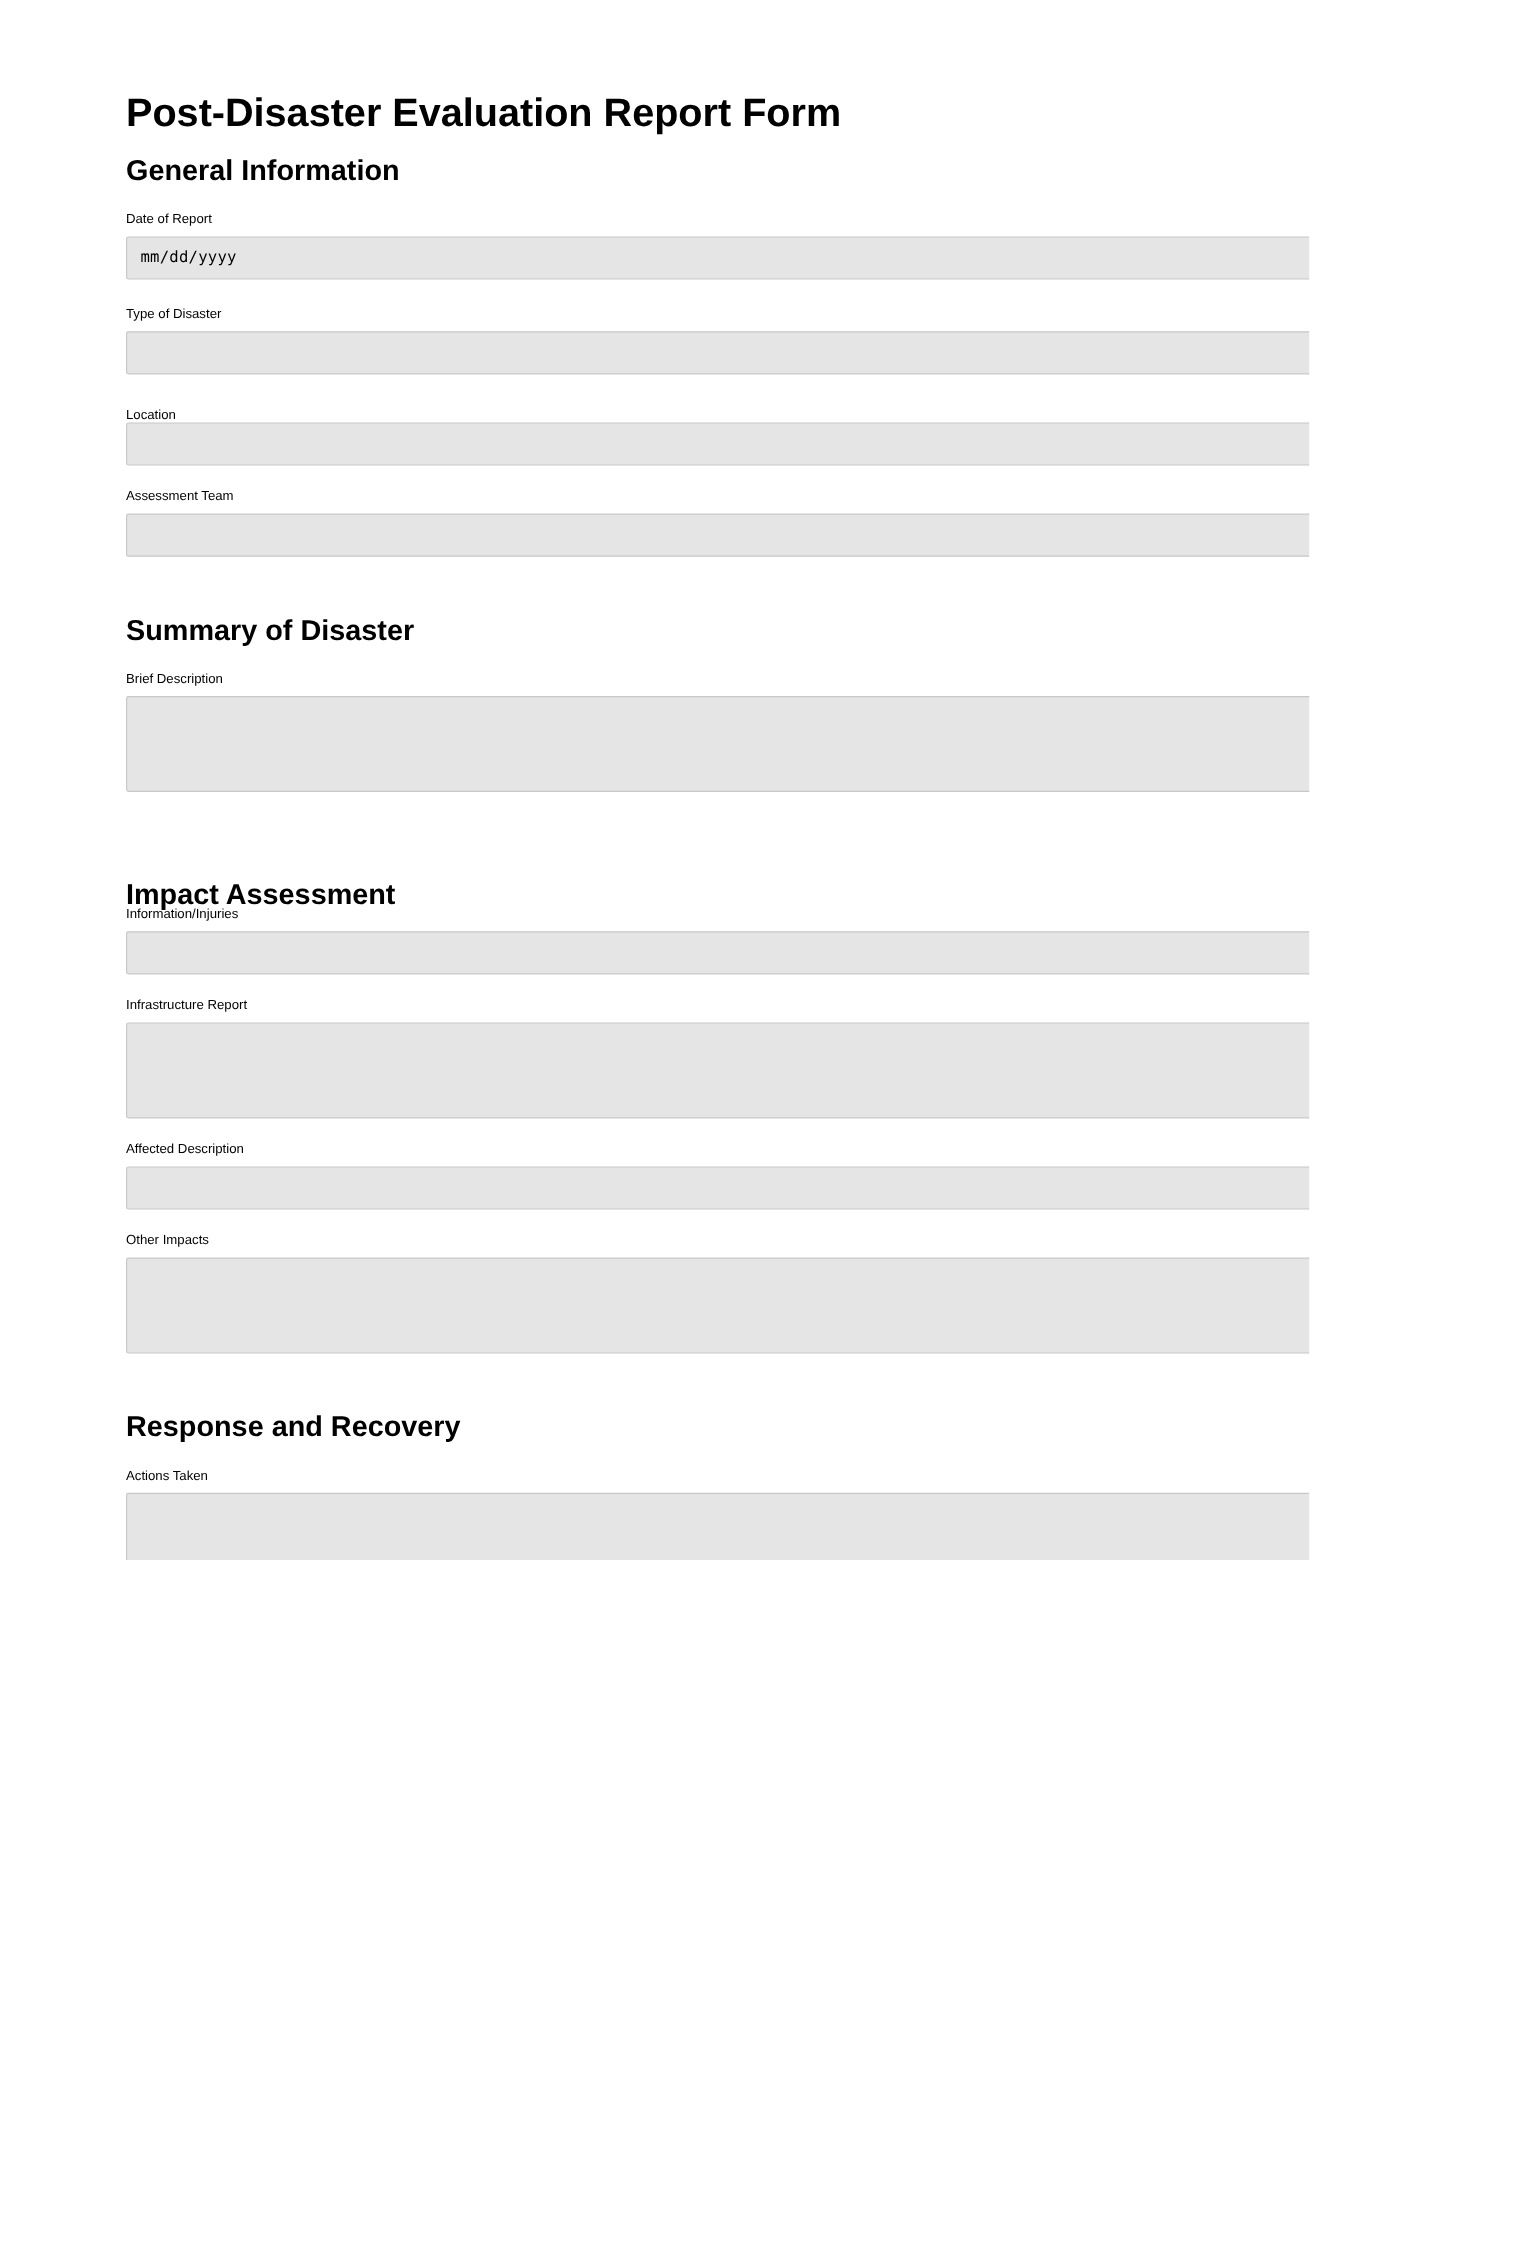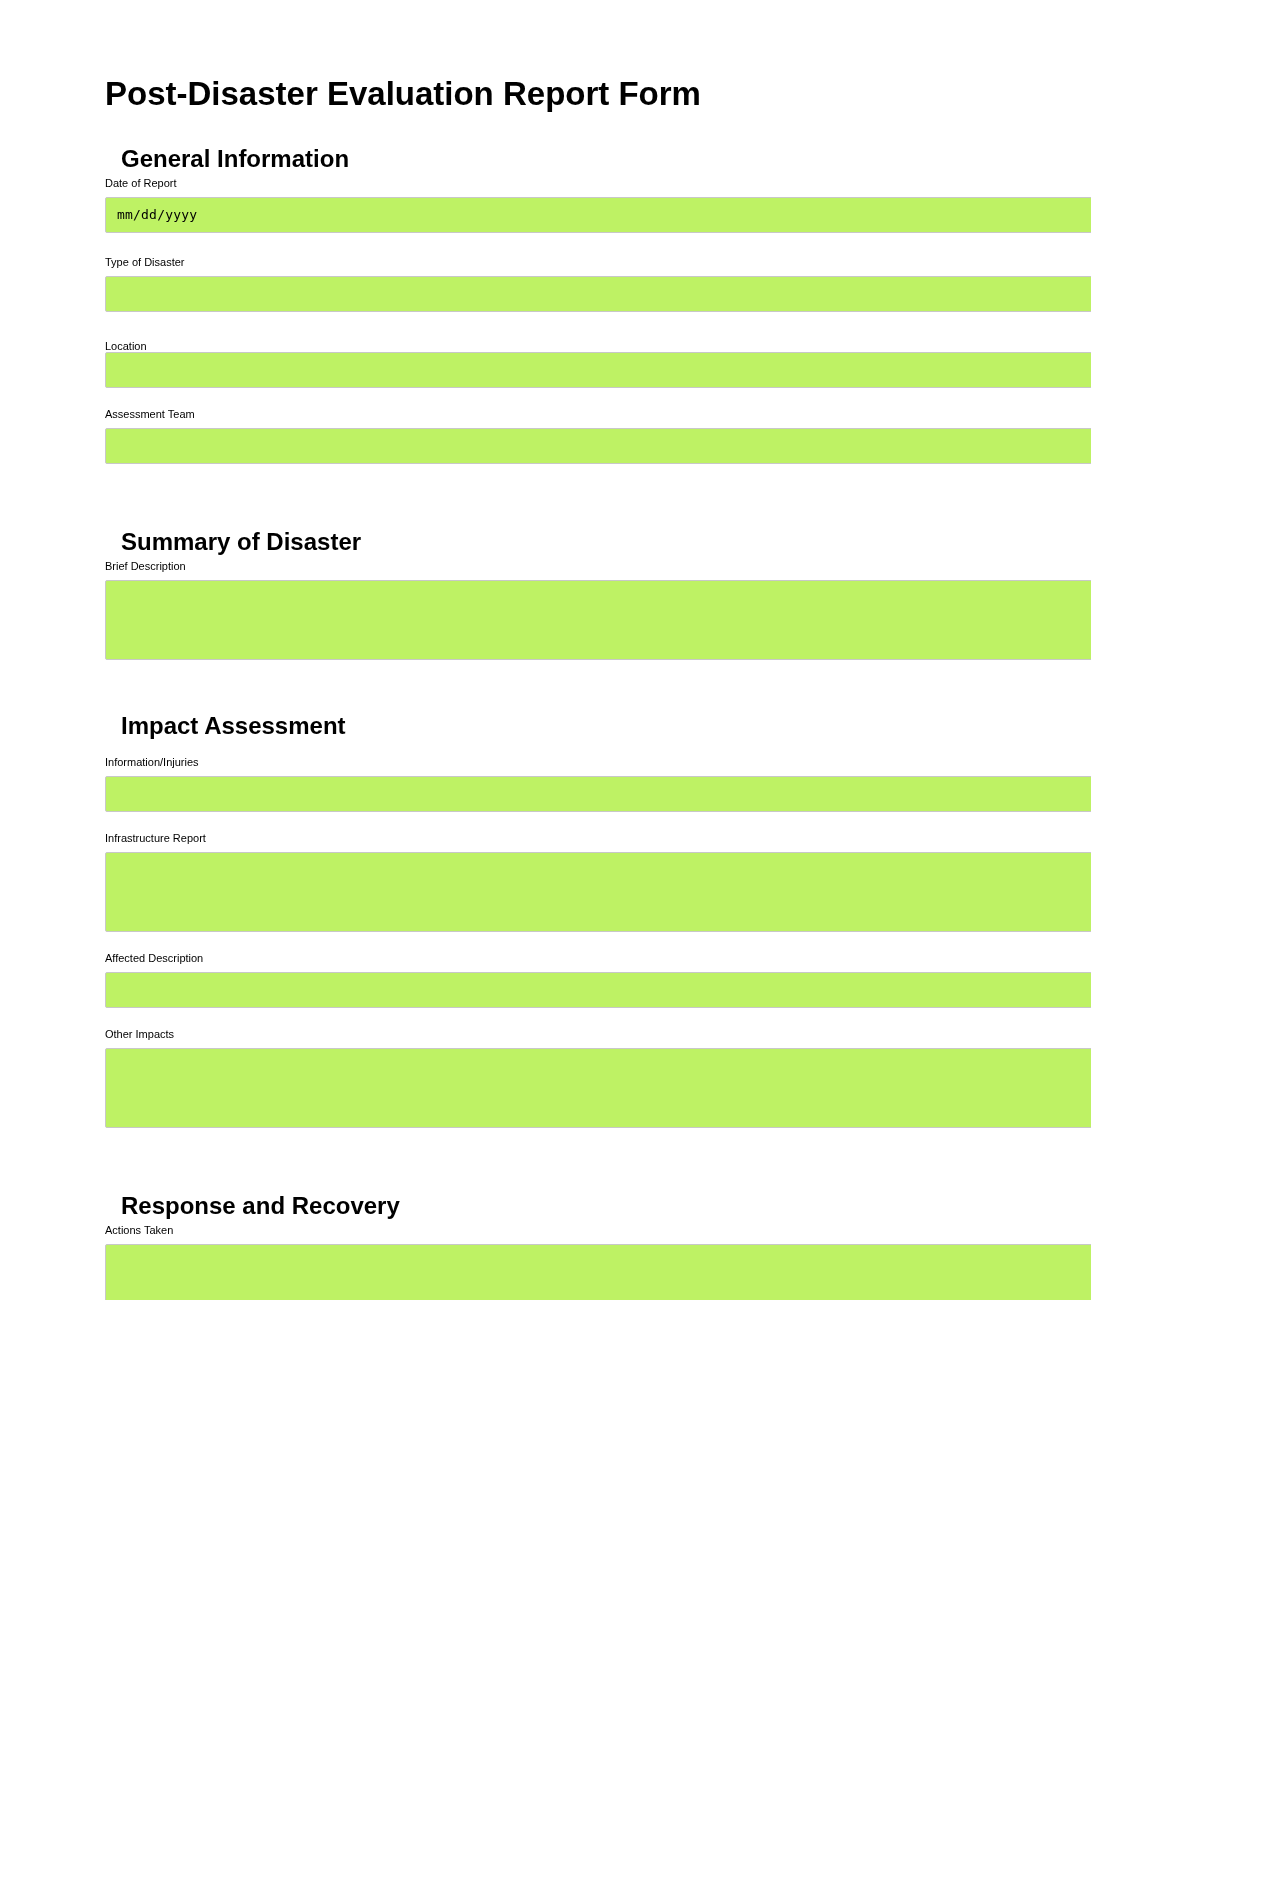--- a/index.html
+++ b/index.html
@@ -1,22 +1,22 @@
 <!DOCTYPE html>
 <html><head>
   <meta charset="utf-8">
   <style>
     html, body { margin: 0; padding: 0; background: #ffffff; }
     body { width: 1263px; height: 1884px; position: relative; font-family: "Liberation Sans", sans-serif; color: #000; }
     .page { position: absolute; left: 0; top: 0; width: 1091px; height: 1300px; overflow: hidden; }
     .container { position: absolute; left: 105px; top: 0; width: 1053px; }
     h1 { position: absolute; left: 0; top: 74px; margin: 0; font-size: 33px; font-weight: bold; line-height: 40px; white-space: nowrap; }
-    h2 { position: absolute; left: 0; margin: 16px; font-size: 24px; font-weight: bold; line-height: 28px; white-space: nowrap; }
+    h2 { position: absolute; left: 0; margin: 0; font-size: 24px; font-weight: bold; line-height: 28px; white-space: nowrap; }
     .lbl { position: absolute; left: 0; font-size: 11px; line-height: 20px; white-space: nowrap; }
-    .field { position: absolute; left: 0; width: 1053px; box-sizing: border-box; border: 1px solid #c8c8c8; border-radius: 2px; background: #bef264; padding-left: 24px; }
+    .field { position: absolute; left: 0; width: 1053px; box-sizing: border-box; border: 1px solid #c8c8c8; border-radius: 2px; background: #e5e5e5; padding-left: 24px; }
     .input { height: 36px; }
     .textarea { height: 80px; }
     .date-text { position: absolute; left: 11px; top: 9px; font-family: "DejaVu Sans Mono", monospace; font-size: 13px; letter-spacing: 0.2px; color: #000; }
     .cal { position: absolute; right: 15px; top: 11px; width: 13px; height: 13px; box-sizing: border-box; border: 1.5px solid #111; border-top-width: 3px; border-radius: 1px; }
     .grip { position: absolute; right: 2px; bottom: 2px; width: 8px; height: 8px;
       background: linear-gradient(135deg, transparent 0 45%, #888 45% 52%, transparent 52% 70%, #888 70% 77%, transparent 77%); }
   </style>
 </head>
 <body>
 
@@ -41,21 +41,21 @@
     <div class="lbl" style="top:404px">Assessment Team</div>
     <div class="field input" style="top:428px"></div>
 
     <h2 style="top:512px">Summary of Disaster</h2>
 
     <div class="lbl" style="top:556px">Brief Description</div>
     <div class="field textarea" style="top:580px">
       <span class="grip"></span>
     </div>
 
-    <h2 style="top:696px">Impact Assessment</h2>
+    <h2 style="top:732px">Impact Assessment</h2>
 
     <div class="lbl" style="top:752px">Information/Injuries</div>
     <div class="field input" style="top:776px"></div>
 
     <div class="lbl" style="top:828px">Infrastructure Report</div>
     <div class="field textarea" style="top:852px">
       <span class="grip"></span>
     </div>
 
     <div class="lbl" style="top:948px">Affected Description</div>

